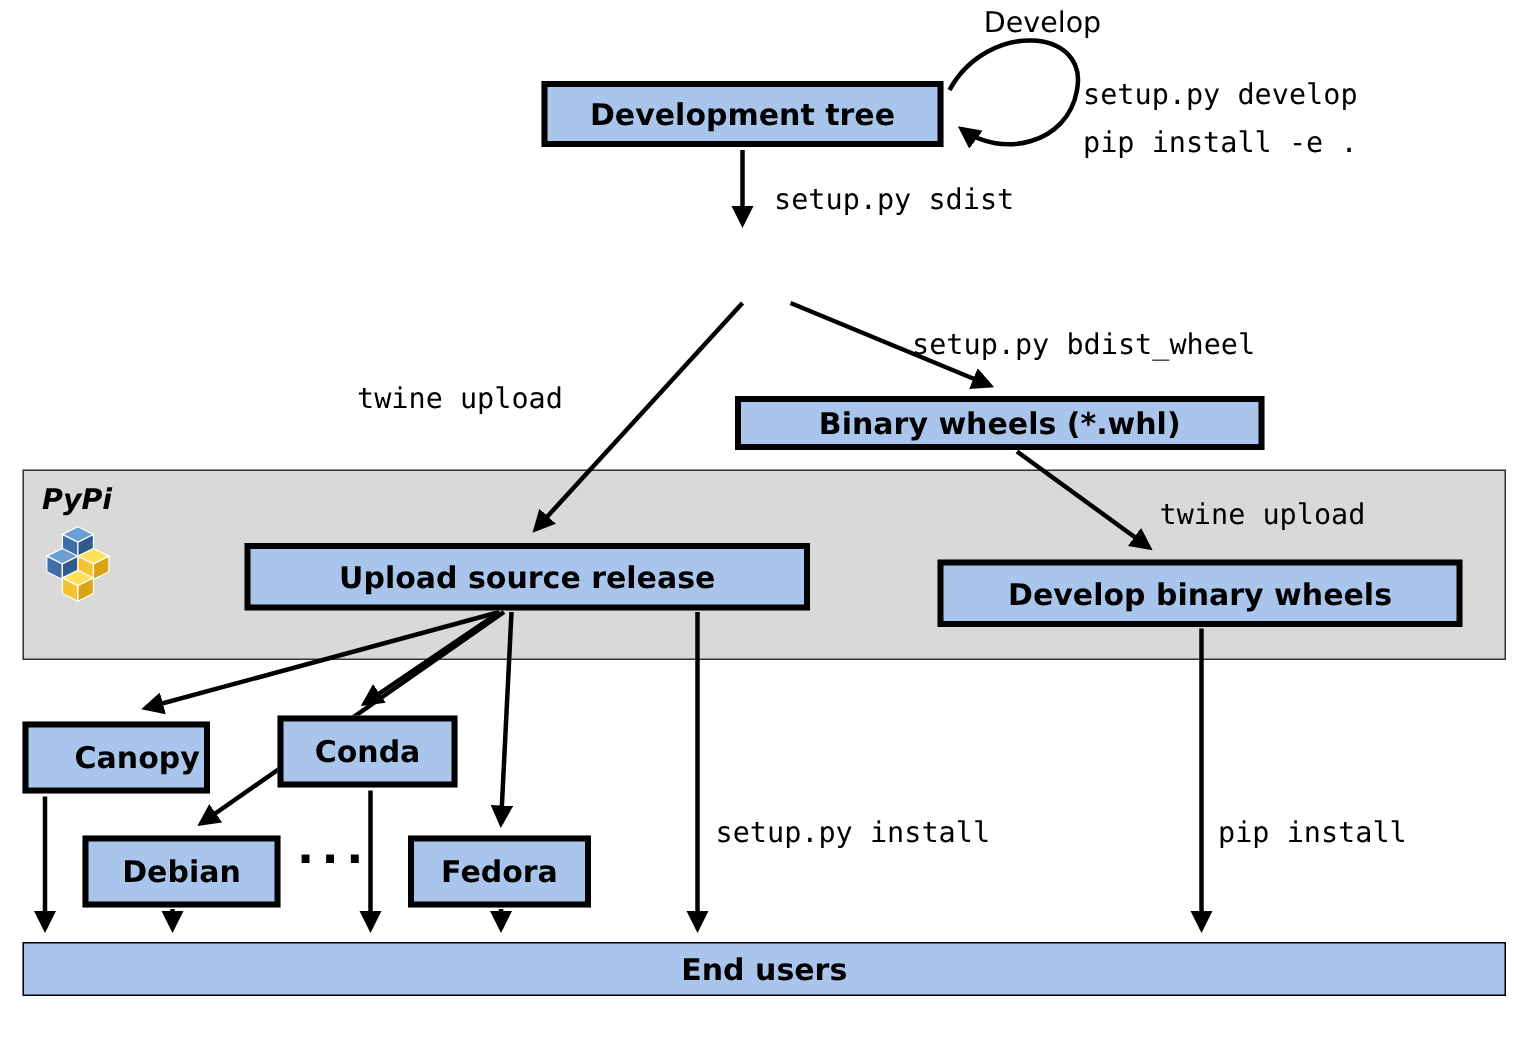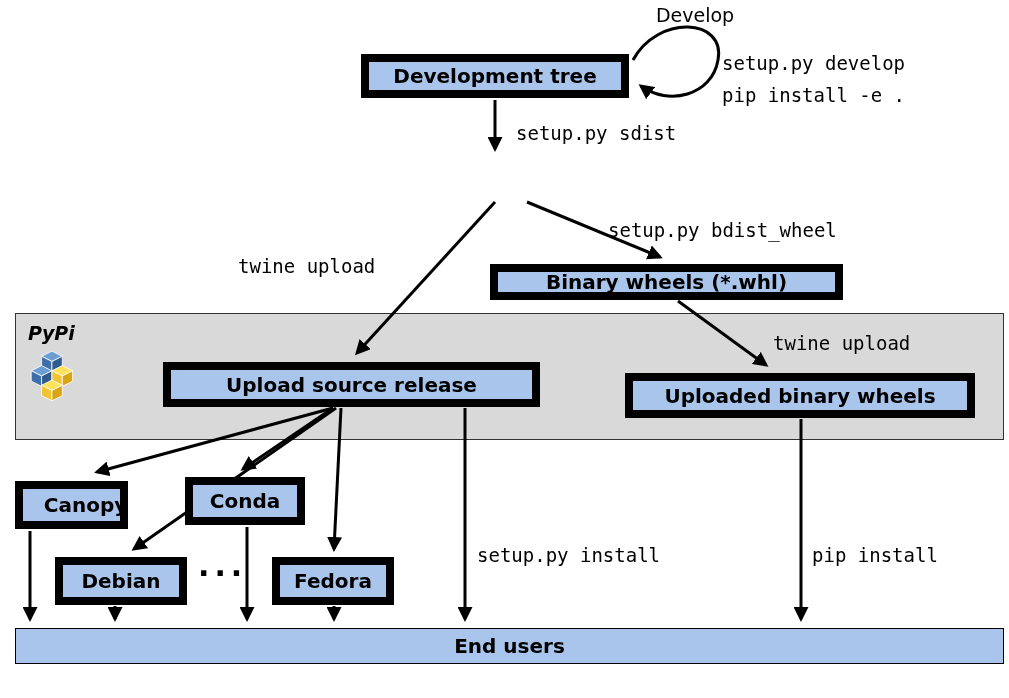--- a/index.html
+++ b/index.html
@@ -6,21 +6,21 @@
   #stage{
     position:relative;
     width:1009px;height:698px;
     font-family:"DejaVu Sans","Liberation Sans",sans-serif;
     overflow:hidden;
     background:#ffffff;
   }
   .node{
     position:absolute;
     background:var(--node-fill,#aac5ec);
-    border:8px solid #000000;
+    border:4px solid #000000;
     box-sizing:border-box;
     display:flex;align-items:center;justify-content:center;
     font-weight:700;
     font-size:20px;
     color:#000;
     white-space:nowrap;
   }
   .band{
     position:absolute;
     background:var(--band-fill,#d9d9d9);
@@ -121,22 +121,22 @@
     <path class="arrow" d="M 247 527 L 247 619" marker-end="url(#arrowhead)"></path>
     <path class="arrow" d="M 334 606 L 334 619" marker-end="url(#arrowhead)"></path>
 
     <path class="arrow" d="M 465 408 L 465 619" marker-end="url(#arrowhead)"></path>
     <path class="arrow" d="M 801 419 L 801 619" marker-end="url(#arrowhead)"></path>
   </svg>
 
   <div class="node" style="left:361px;top:54px;width:268px;height:44px;">Development tree</div>
   <div class="node" style="left:490px;top:264px;width:353px;height:36px;">Binary wheels (*.whl)</div>
   <div class="node" style="left:163px;top:362px;width:377px;height:45px;">Upload source release</div>
-  <div class="node" style="left:625px;top:373px;width:350px;height:45px;">Uploaded binary wheels</div>
-  <div class="node" style="left:15px;top:481px;width:113px;height:48px;padding-left:28px;">Canopy</div>
+  <div class="node" style="left:625px;top:373px;width:350px;height:45px;">Develop binary wheels</div>
+  <div class="node" style="left:15px;top:481px;width:125px;height:48px;padding-left:28px;">Canopy</div>
   <div class="node" style="left:185px;top:477px;width:120px;height:48px;">Conda</div>
   <div class="node" style="left:55px;top:557px;width:132px;height:48px;">Debian</div>
   <div class="node" style="left:272px;top:557px;width:122px;height:48px;">Fedora</div>
   <div class="node" style="left:15px;top:628px;width:989px;height:36px;border-width:1px;text-align:center;">End users</div>
 
   <div class="ellipsis" style="left:198px;top:548px;">...</div>
 
   <div class="plain-label" style="left:645px;top:4px;width:100px;text-align:center;">Develop</div>
   <div class="mono" style="left:722px;top:52px;">setup.py develop</div>
   <div class="mono" style="left:722px;top:84px;">pip install -e .</div>

